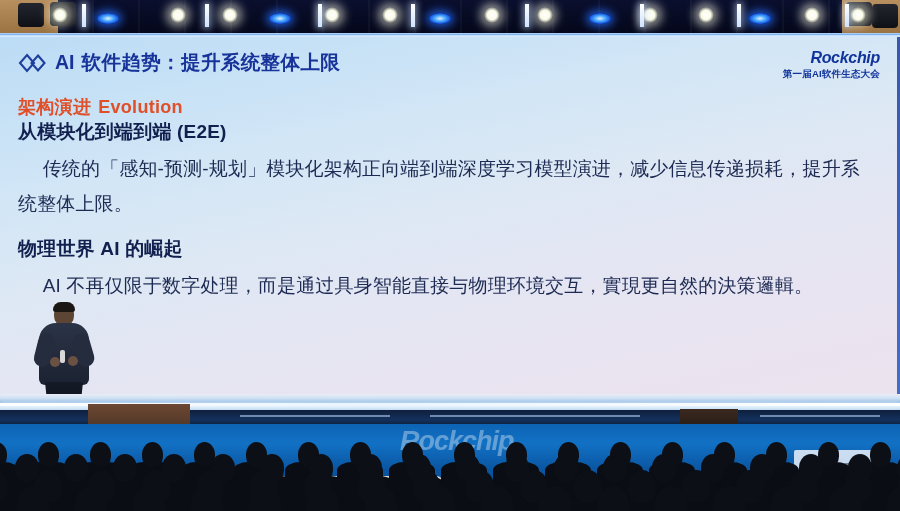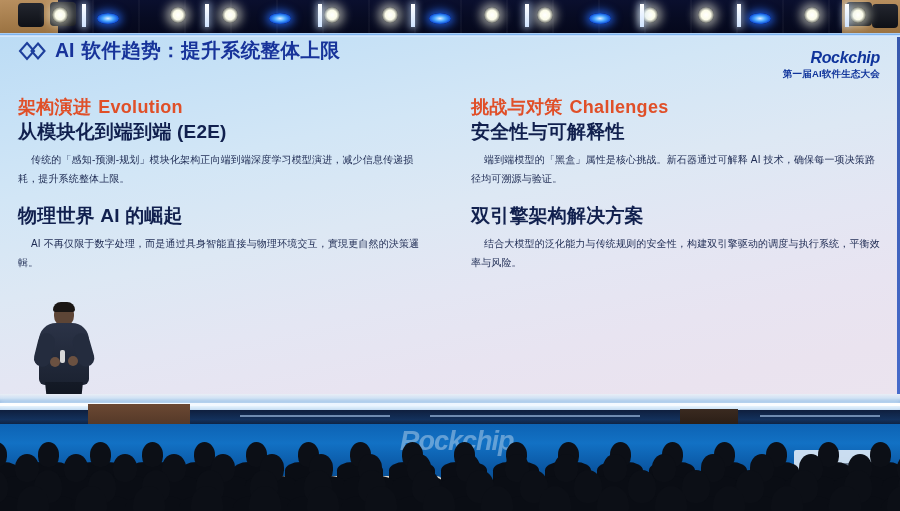--- a/index.html
+++ b/index.html
@@ -64,21 +64,21 @@
         #eae3ef 90%,
         #ebe4ef 100%);
     overflow:hidden;
   }
   .slide::after{
     content:""; position:absolute; right:0; top:0; width:3px; height:100%;
     background:linear-gradient(180deg,#1b3fa0,#2a56c4); opacity:.85;
   }
 
   
-  .titlebar { position:absolute; left:18px; top:0; display:flex; align-items:center; gap:7px; }
+  .titlebar { position:absolute; left:18px; top:12px; display:flex; align-items:center; gap:7px; }
   .diamonds { width:30px; height:20px; flex:none; }
   .title-main {
     font-size:19.5px; font-weight:bold; color:#17339a;
     letter-spacing:.4px; white-space:nowrap;
   }
   .title-ai { font-size:19.5px; font-weight:bold; color:#17339a; }
 
   
   .logo { position:absolute; right:20px; top:13px; text-align:right; }
   .logo-word {
@@ -99,21 +99,21 @@
     font-size:18px; font-weight:bold; color:#e04f28; 
     letter-spacing:.3px; white-space:nowrap;
   }
   .sec-head .en { margin-left:7px; }
 
   .sub-head {
     font-size:19px; font-weight:bold; color:#11204e; margin-bottom:6px;
     letter-spacing:.2px;
   }
   .para {
-    font-size:10px; color:#1d2a52; line-height:1.85;
+    font-size:19px; color:#1d2a52; line-height:1.85;
     text-indent:1.3em; letter-spacing:.15px; margin-bottom:9px;
   }
   .blockgap { height:6px; }
 
   
   .speaker { position:absolute; left:30px; top:303px; width:70px; height:120px; }
   .sp-head {
     position:absolute; left:24px; top:0; width:20px; height:23px; border-radius:48% 48% 44% 44%;
     background:#5d4536;
   }
@@ -267,30 +267,20 @@
         <div class="sec-head">
           <span>架构演进</span><span class="en">Evolution</span>
         </div>
         <div class="sub-head">从模块化到端到端 (E2E)</div>
         <div class="para">传统的「感知-预测-规划」模块化架构正向端到端深度学习模型演进，减少信息传递损耗，提升系统整体上限。</div>
         <div class="blockgap"></div>
         <div class="sub-head">物理世界 AI 的崛起</div>
         <div class="para">AI 不再仅限于数字处理，而是通过具身智能直接与物理环境交互，實現更自然的決策邏輯。</div>
       </div>
 
-      <div class="col right">
-        <div class="sec-head">
-          <span>挑战与对策</span><span class="en">Challenges</span>
-        </div>
-        <div class="sub-head">安全性与可解释性</div>
-        <div class="para">端到端模型的「黑盒」属性是核心挑战。新石器通过可解释 AI 技术，确保每一项决策路径均可溯源与验证。</div>
-        <div class="blockgap"></div>
-        <div class="sub-head">双引擎架构解决方案</div>
-        <div class="para">结合大模型的泛化能力与传统规则的安全性，构建双引擎驱动的调度与执行系统，平衡效率与风险。</div>
-      </div>
 
     </div>
   </div>
 
   <div class="speaker">
     <div class="sp-head"></div>
     <div class="sp-hair"></div>
     <div class="sp-body"></div>
     <div class="sp-armL"></div>
     <div class="sp-armR"></div>

